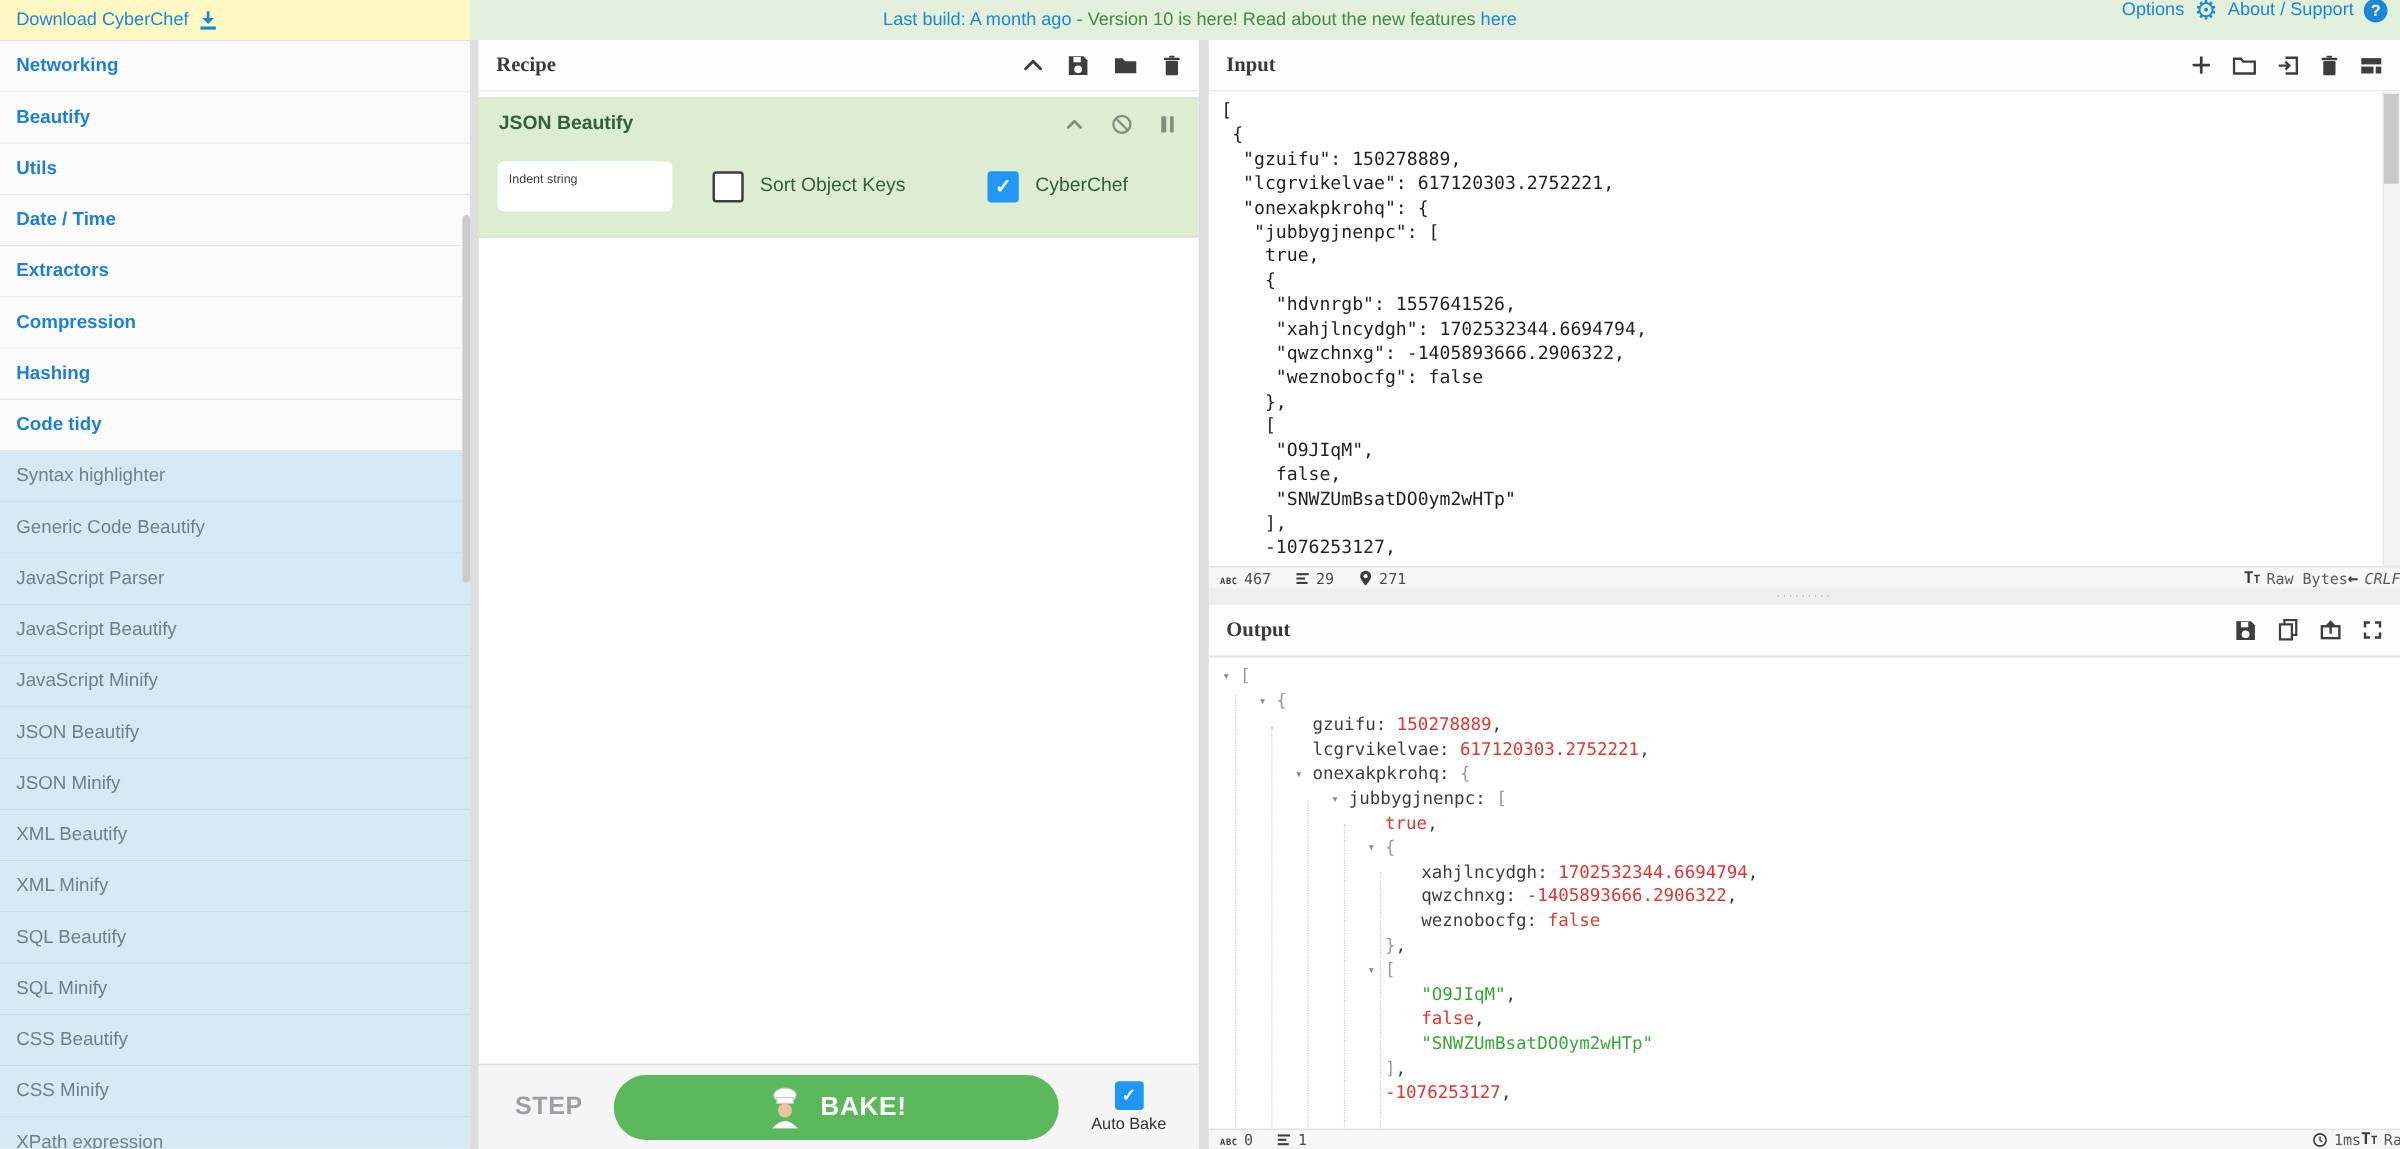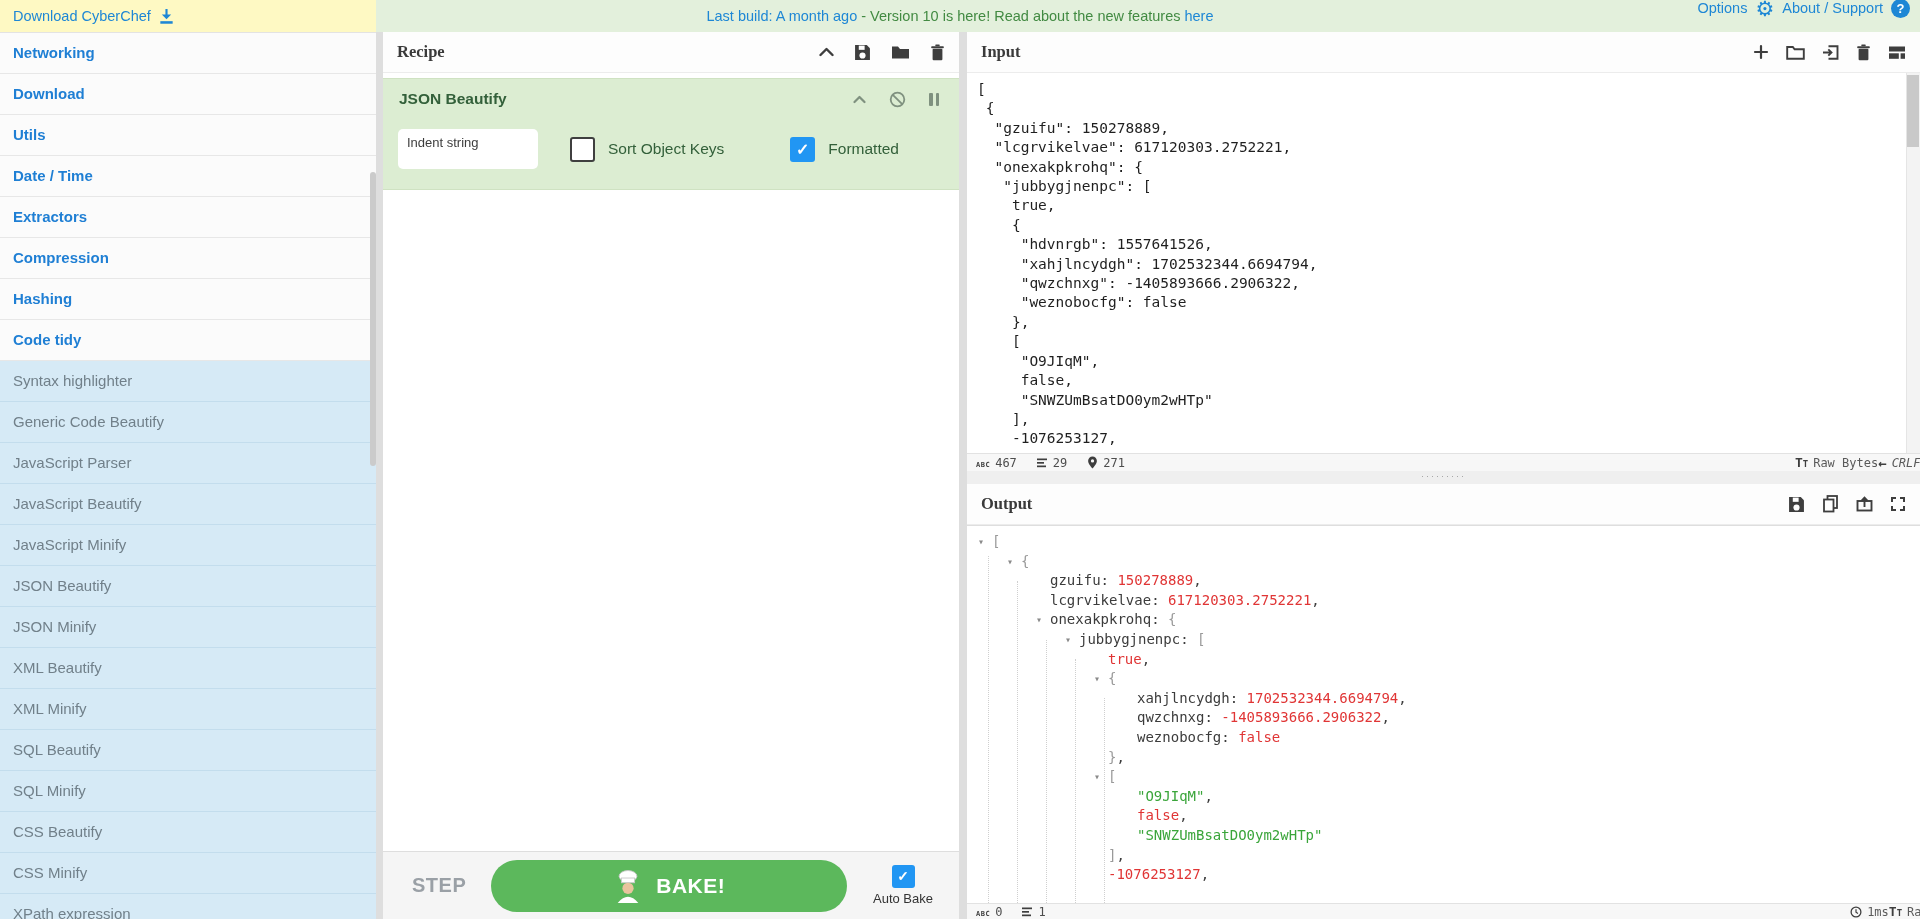--- a/index.html
+++ b/index.html
@@ -34,21 +34,21 @@
   .recipe-panel { position:absolute; left:383px; top:32px; width:576px; height:887px; background:#fff; }
   .recipe-panel .hdr-icons { gap:20px; }
   .op-card { position:absolute; left:0; top:46px; width:576px; height:112px; background:var(--card-bg); border-top:1px solid #cfe2c2; border-bottom:1px solid #cfe2c2; }
   .op-head { display:flex; align-items:center; padding:11px 20px 0 16px; }
   .op-name { flex:1; font-size:15.5px; font-weight:bold; color:var(--card-text); }
   .op-icons { display:flex; align-items:center; gap:23px; }
   .pause-ic { display:inline-flex; gap:3px; }
   .pause-ic i { width:3.5px; height:13px; background:#7f917f; border-radius:1px; }
   .op-body { position:absolute; left:15px; top:50px; right:10px; display:flex; align-items:center; }
   .arg-box { width:140px; height:40px; background:#fff; border-radius:5px; padding:4px 9px; }
-  .arg-box label { font-size:13px; color:#3d3d3d; }
+  .arg-box label { font-size:10px; color:#3d3d3d; }
   .chk { display:flex; align-items:center; gap:13px;text-align:center; }
   .chk-1 { margin-left:32px; }
   .chk-2 { margin-left:66px; }
   .box { width:25px; height:25px; border-radius:3px; }
   .box.unchecked { background:#fff; border:2.5px solid #3f3f3f; }
   .box.checked { background:var(--check-blue); color:#fff; text-align:center; line-height:25px; font-size:16px; font-weight:bold; }
   .box.checked::after { content:"\2713"; }
   .chk-label { font-size:15.5px; color:var(--card-text); }
 
   .controls { position:absolute; left:0; bottom:0; width:576px; height:68px; background:#f5f5f5; border-top:1px solid #dedede; display:flex; align-items:center; }
@@ -113,21 +113,21 @@
     <a>Options</a>
     <span class="gear-ico ic"></span>
     <a>About / Support</a>
     <span class="q-circle"></span>
   </div>
 </div>
 
 <div class="sidebar">
   <div id="side-list">
       <div class="cat">Networking</div>
-      <div class="cat">Download</div>
+      <div class="cat">Beautify</div>
       <div class="cat">Utils</div>
       <div class="cat">Date / Time</div>
       <div class="cat">Extractors</div>
       <div class="cat">Compression</div>
       <div class="cat">Hashing</div>
       <div class="cat">Code tidy</div>
       <div class="op">Syntax highlighter</div>
       <div class="op">Generic Code Beautify</div>
       <div class="op">JavaScript Parser</div>
       <div class="op">JavaScript Beautify</div>
@@ -200,21 +200,21 @@
     <div class="op-body">
       <div class="arg-box">
         <label>Indent string</label>
       </div>
       <div class="chk chk-1">
         <span class="box unchecked"></span>
         <span class="chk-label">Sort Object Keys</span>
       </div>
       <div class="chk chk-2">
         <span class="box checked"></span>
-        <span class="chk-label">Formatted</span>
+        <span class="chk-label">CyberChef</span>
       </div>
     </div>
   </div>
 
   <div class="controls">
     <span class="step-btn">STEP</span>
     <button class="bake-btn">
       <span class="ic">
         <svg width="30" height="34" viewBox="0 0 32 36">
           <ellipse cx="16" cy="7.5" rx="9.5" ry="6" fill="#fff" stroke="#c9c9c9"></ellipse>

